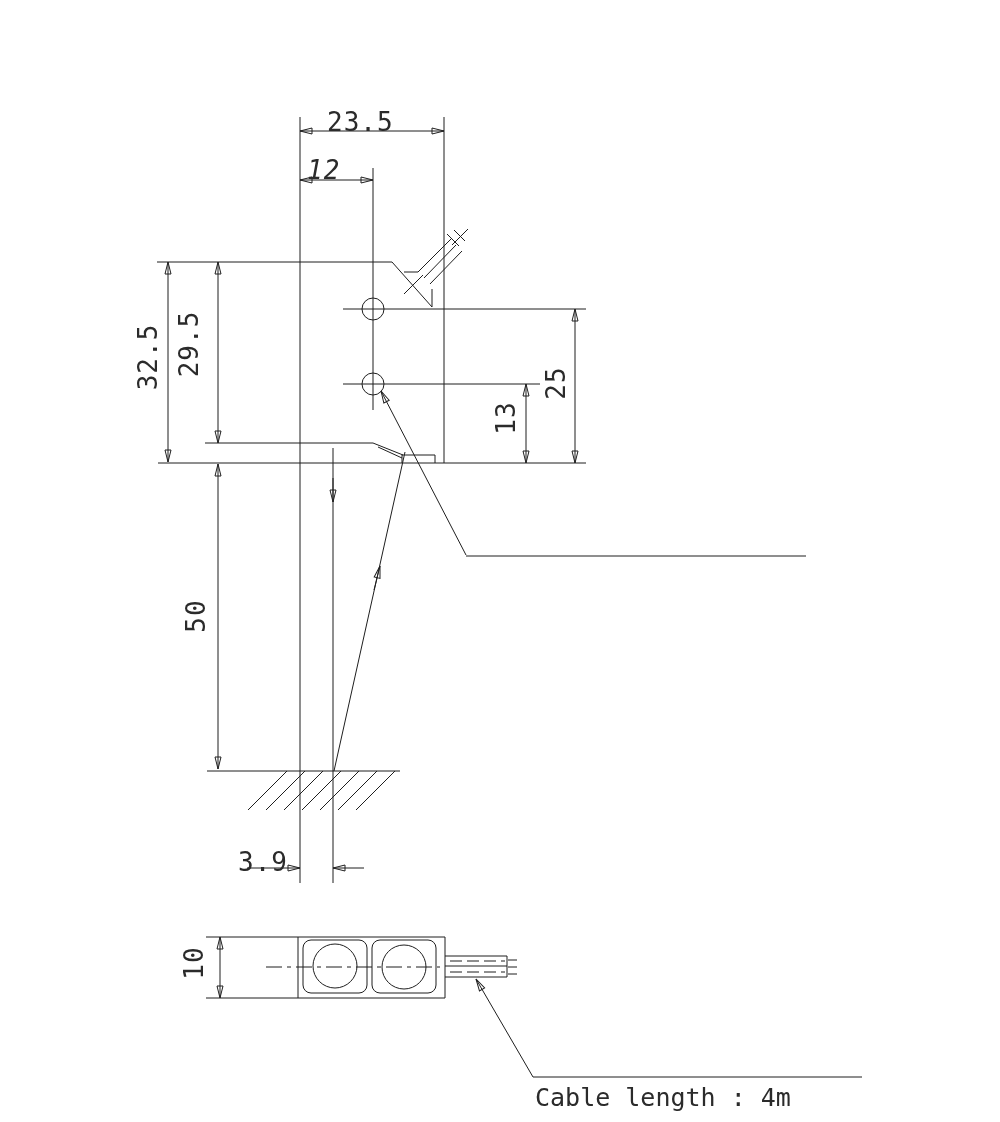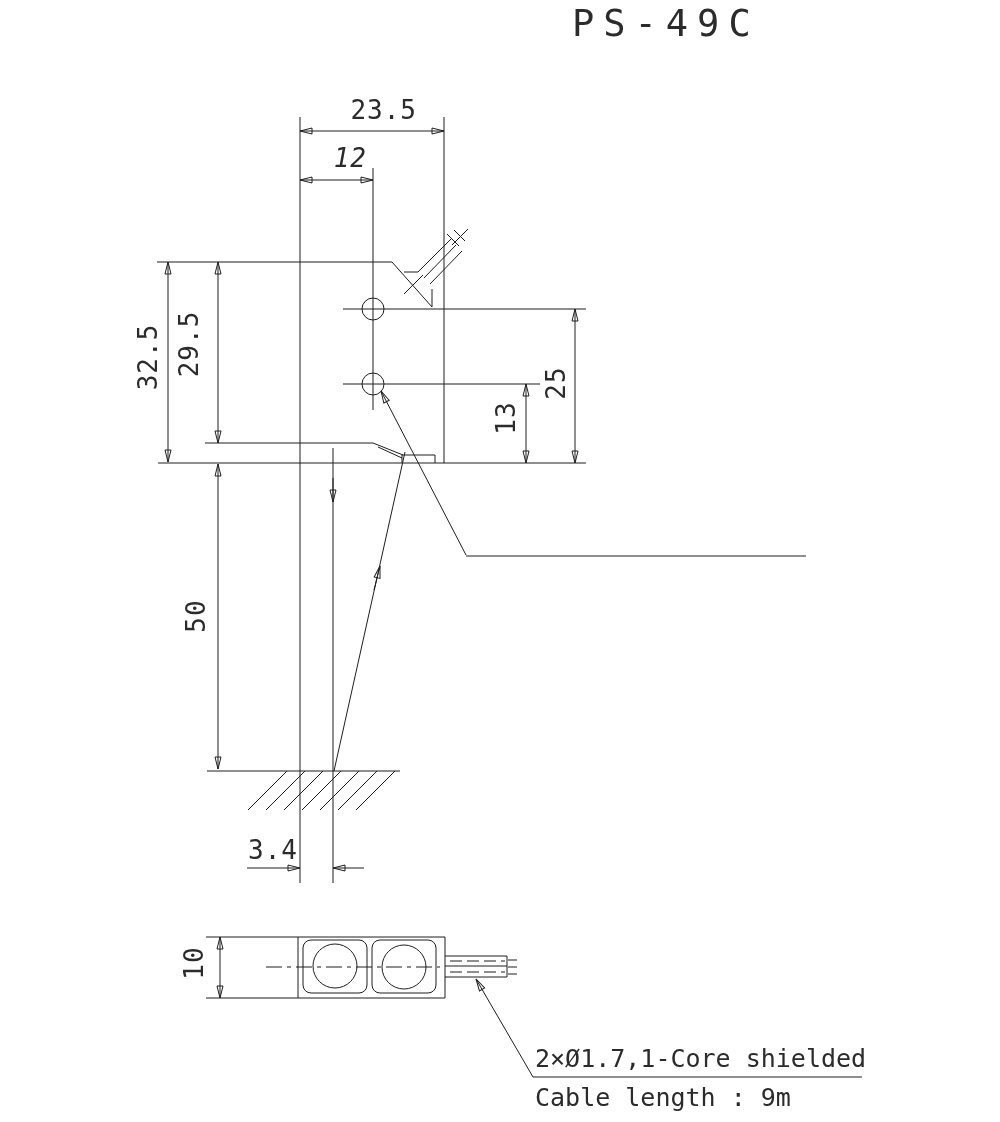--- a/index.html
+++ b/index.html
@@ -2,21 +2,21 @@
 <html><head>
 <meta charset="utf-8">
 <style>
   html,body{margin:0;padding:0;background:#ffffff;}
   #page{position:relative;width:1000px;height:1122px;background:#ffffff;overflow:hidden;
         font-family:"DejaVu Sans Mono", monospace;color:#2b2b2b;}
   #drawing{position:absolute;left:0;top:0;}
   .lbl{position:absolute;white-space:pre;color:#2b2b2b;font-weight:400;}
   .title{font-size:37px;letter-spacing:9px;}
   .dim{font-size:26px;letter-spacing:1px;}
-  .dim.c{text-align:right;}
+  .dim.c{text-align:left;margin-top:12px;}
   .rot{transform:rotate(-90deg);transform-origin:center;width:110px;height:28px;
        display:flex;align-items:center;justify-content:center;letter-spacing:1px;}
   .note{font-size:25px;letter-spacing:0px;}
 </style>
 </head>
 <body>
 
 <div id="page">
 
   <svg id="drawing" width="1000" height="1122" viewBox="0 0 1000 1122" stroke="#1f1f1f" stroke-width="1" fill="none">
@@ -139,37 +139,35 @@
         <path d="M508,974 H517"></path>
       </g>
 
       <g>
         <path d="M533,1077 L476,979" marker-end="url(#oa)"></path>
         <path d="M533,1077 H862"></path>
       </g>
     </g>
   </svg>
 
-  <div class="lbl title" style="left:572px;top:2px;">PS-49C</div>
 
   <div class="lbl dim c" style="left:327px;top:95px;width:90px;">23.5</div>
 
   <div class="lbl dim c" style="left:307px;top:143px;width:60px;font-style:italic;">12</div>
 
   <div class="lbl dim rot" style="left:93px;top:343px;">32.5</div>
 
   <div class="lbl dim rot" style="left:134px;top:330px;">29.5</div>
 
   <div class="lbl dim rot" style="left:141px;top:602px;">50</div>
 
   <div class="lbl dim rot" style="left:501px;top:369px;">25</div>
 
   <div class="lbl dim rot" style="left:451px;top:404px;">13</div>
 
-  <div class="lbl dim c" style="left:238px;top:835px;width:60px;">3.4</div>
+  <div class="lbl dim c" style="left:238px;top:835px;width:60px;">3.9</div>
 
 
   <div class="lbl dim rot" style="left:139px;top:949px;">10</div>
 
-  <div class="lbl note" style="left:535px;top:1044px;">2×Ø1.7,1-Core shielded</div>
 
-  <div class="lbl note" style="left:535px;top:1083px;">Cable length : 9m</div>
+  <div class="lbl note" style="left:535px;top:1083px;">Cable length : 4m</div>
 </div>
 
 </body></html>

